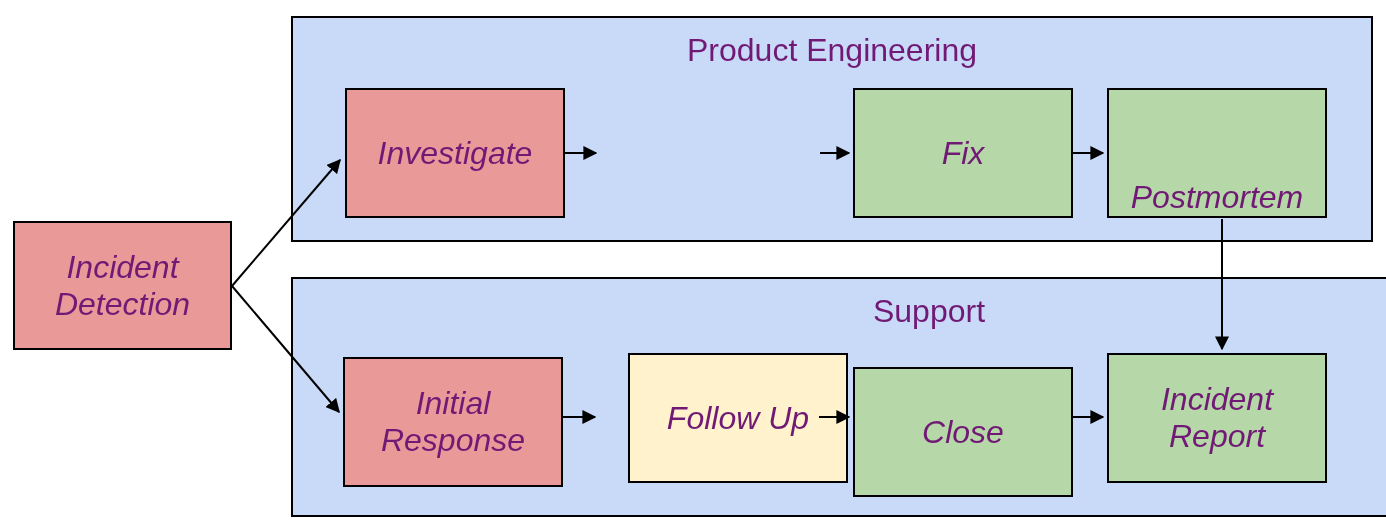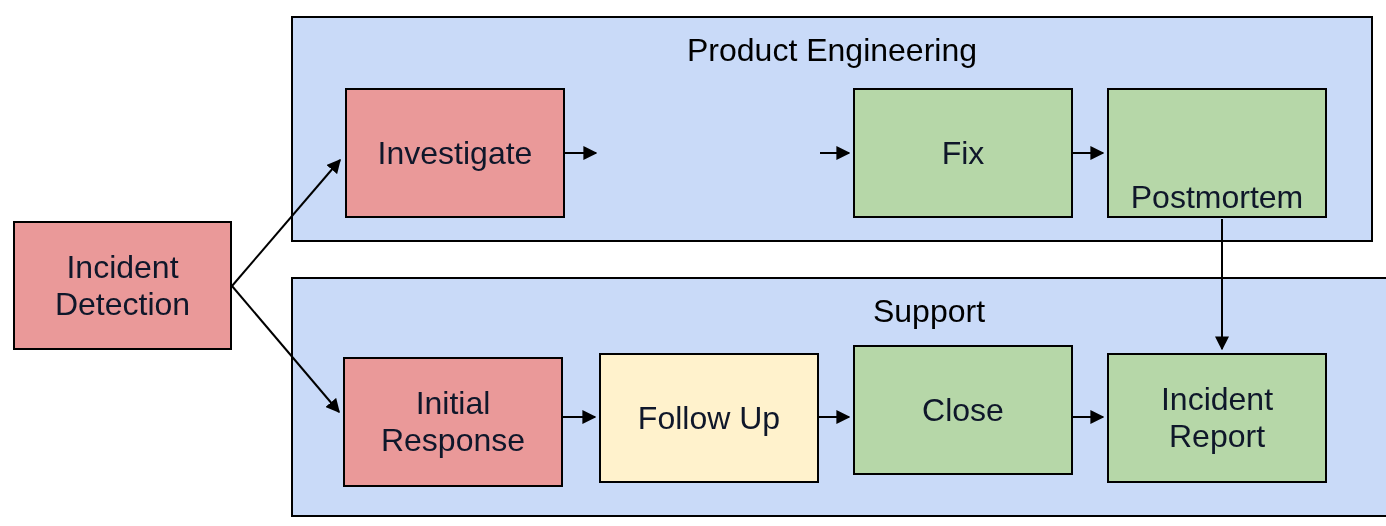--- a/index.html
+++ b/index.html
@@ -22,50 +22,51 @@
     box-sizing: border-box;
   }
   .lane-title {
     position: absolute;
     left: 0;
     right: 0;
     top: 14px;
     text-align: center;
     font-size: 32px;
     line-height: 1.15;
-    color: #000000;
+    color: #701a75;
     white-space: nowrap;
   }
   .node {
     position: absolute;
     border: 2px solid #000000;
     box-sizing: border-box;
     display: flex;
     align-items: center;
     justify-content: center;
     text-align: center;
     font-size: 32px;
     line-height: 1.15;
-    color: #0f172a;
+    color: #701a75;
     padding: 0 6px;
+    font-style: italic;
   }
   .node-label { display: block; }
   #lane-pe { left: 291px; top: 16px;  width: 1082px; height: 226px; }
   #lane-sup{ left: 291px; top: 277px; width: 1276px; height: 240px; padding-left: 6px; }
 
   #node-start       { left: 13px;  top: 221px; width: 219px; height: 129px; }
 
   #node-investigate { left: 52px;  top: 70px; width: 220px; height: 130px; }
   #node-mitigate    { left: 307px; top: 70px; width: 220px; height: 130px; }
   #node-fix         { left: 560px; top: 70px; width: 220px; height: 130px; }
   #node-postmortem  { left: 814px; top: 70px; width: 220px; height: 130px; align-items: flex-end; }
 
   #node-initial-response { left: 50px;  top: 78px; width: 220px; height: 130px; }
   #node-follow-up        { left: 306px; top: 74px; width: 220px; height: 130px; }
-  #node-close            { left: 560px; top: 66px; width: 220px; height: 130px; }
+  #node-close            { left: 560px; top: 88px; width: 220px; height: 130px; }
   #node-incident-report  { left: 814px; top: 74px; width: 220px; height: 130px; }
 
   .arrows {
     position: absolute;
     left: 0;
     top: 0;
     width: 1386px;
     height: 526px;
     pointer-events: none;
   }
@@ -100,21 +101,21 @@
     </div>
   </div>
 
   <div class="lane" id="lane-sup" style="background-color: rgb(201, 218, 248);">
     <div class="lane-title">Support</div>
 
     <div class="node" id="node-initial-response" style="background-color: rgb(234, 153, 153);">
       <span class="node-label">Initial Response</span>
     </div>
 
-    <div class="node" id="node-follow-up" style="background-color: rgb(255, 242, 204);">
+    <div class="node" id="node-follow-up" style="background-color: rgb(255, 242, 204); margin-left: 29px;">
       <span class="node-label">Follow Up</span>
     </div>
 
     <div class="node" id="node-close" style="background-color: rgb(182, 215, 168);">
       <span class="node-label">Close</span>
     </div>
 
     <div class="node" id="node-incident-report" style="background-color: rgb(182, 215, 168);">
       <span class="node-label">Incident Report</span>
     </div>

